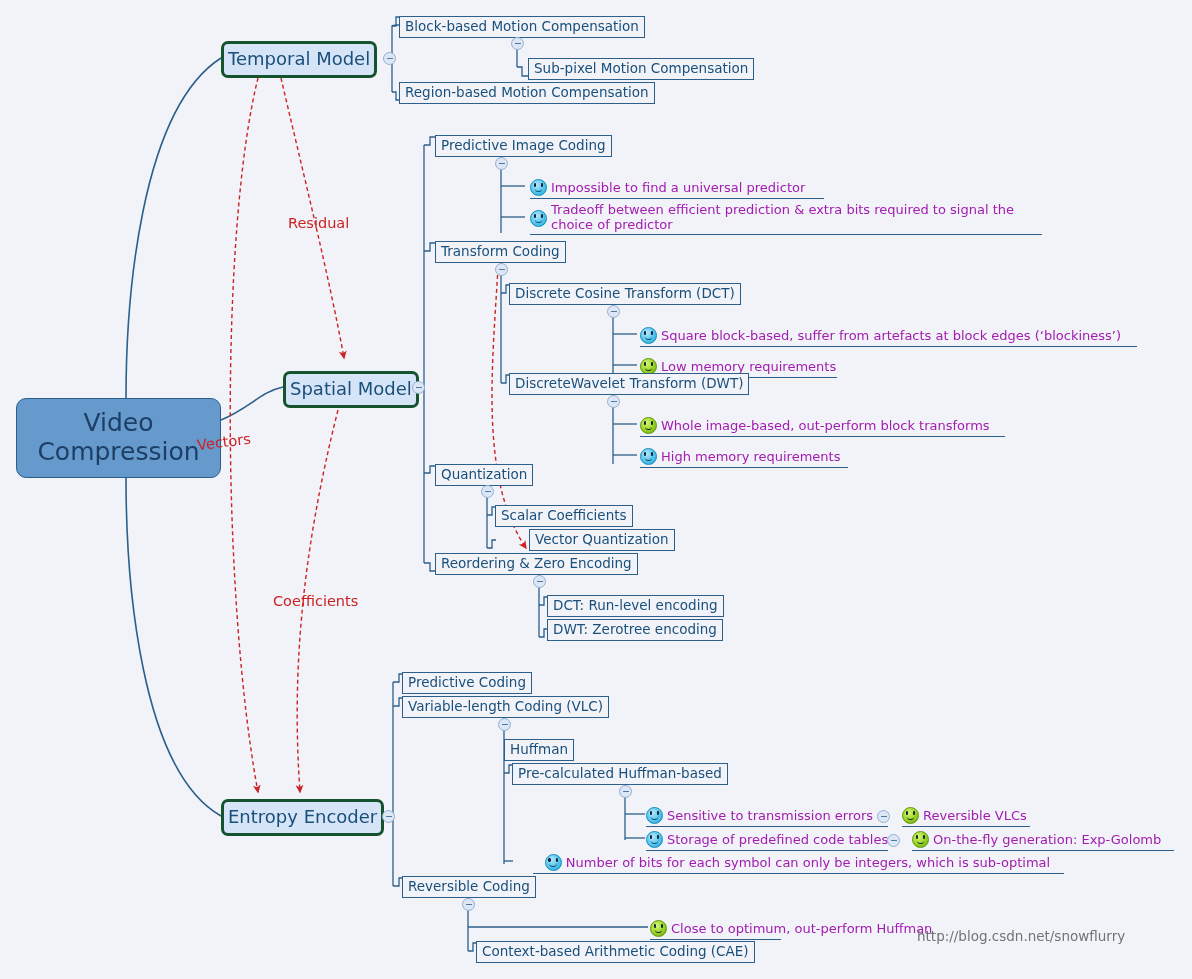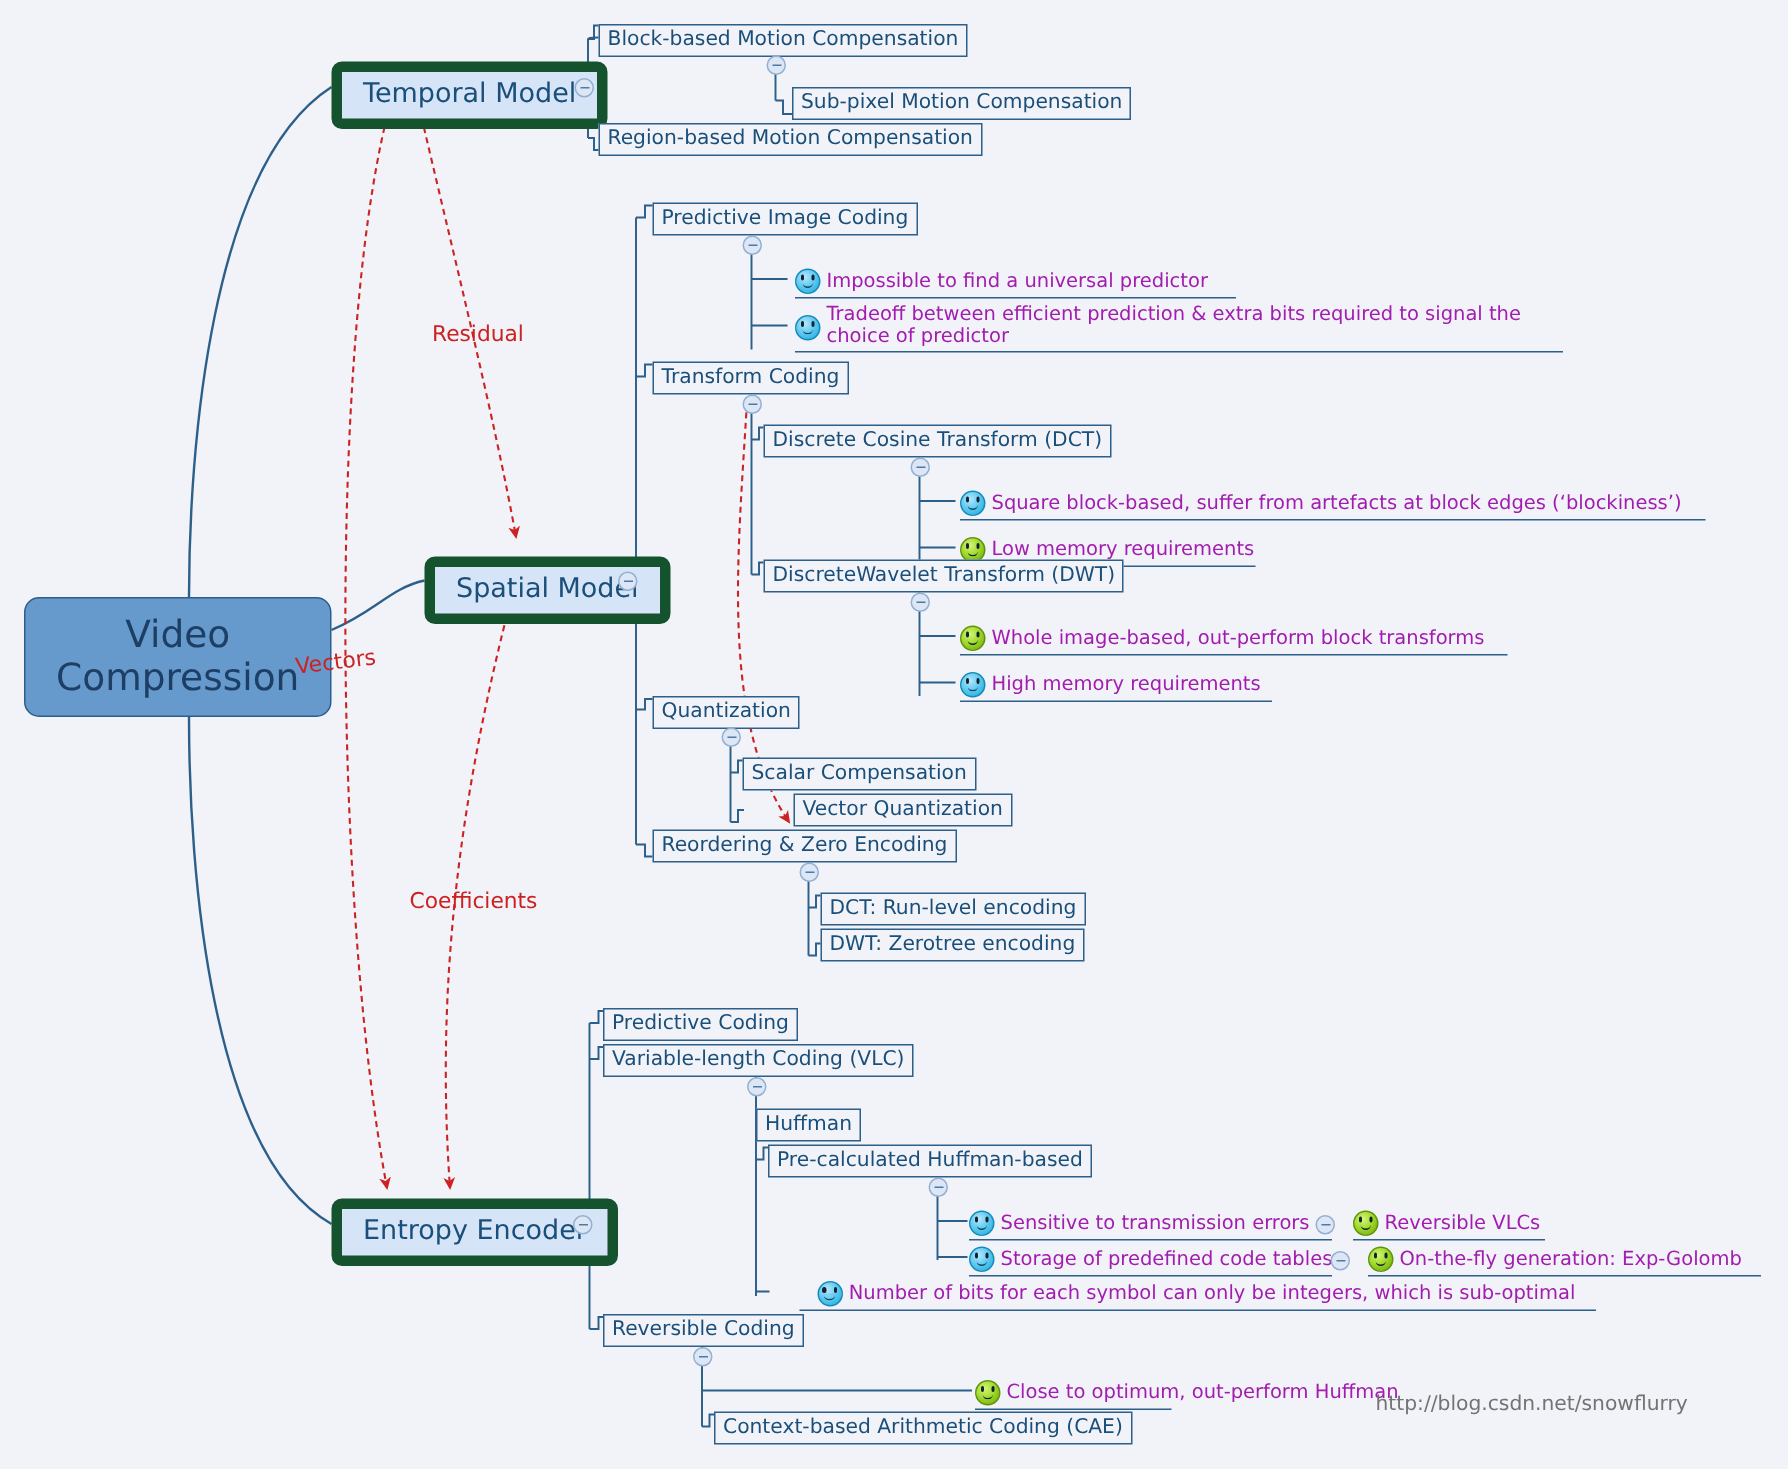--- a/index.html
+++ b/index.html
@@ -31,24 +31,24 @@
     color: #1d3f66;
     font-size: 25px;
     text-align: center;
     padding: 10px 14px;
     box-sizing: border-box;
   }
 
   
   .lvl1 {
     background: #d6e4f7;
-    border: 7px solid #14532d;
+    border: 3px solid #14532d;
     border-radius: 7px;
     font-size: 18px;
-    padding: 5px 14px;
+    padding: 5px 4px;
   }
 
   
   .lvl2 {
     background: #f1f3f9;
     border: 1px solid #2c5f8a;
     font-size: 13.5px;
     padding: 2px 5px;
   }
 
@@ -320,21 +320,21 @@
       </span>
     <span class="txt">High memory requirements</span>
   </div>
 
   <div class="node lvl2" style="left:435px; top:464px;">
     <span>Quantization</span>
   </div>
   <div class="toggle" style="left:481px; top:485px;"></div>
 
   <div class="node lvl2" style="left:495px; top:505px;">
-    <span>Scalar Compensation</span>
+    <span>Scalar Coefficients</span>
   </div>
   <div class="node lvl2" style="left:495px; top:529px;margin-left:34px;">
     <span>Vector Quantization</span>
   </div>
 
   <div class="node lvl2" style="left:435px; top:553px;">
     <span>Reordering &amp; Zero Encoding</span>
   </div>
   <div class="toggle" style="left:533px; top:575px;"></div>
 

